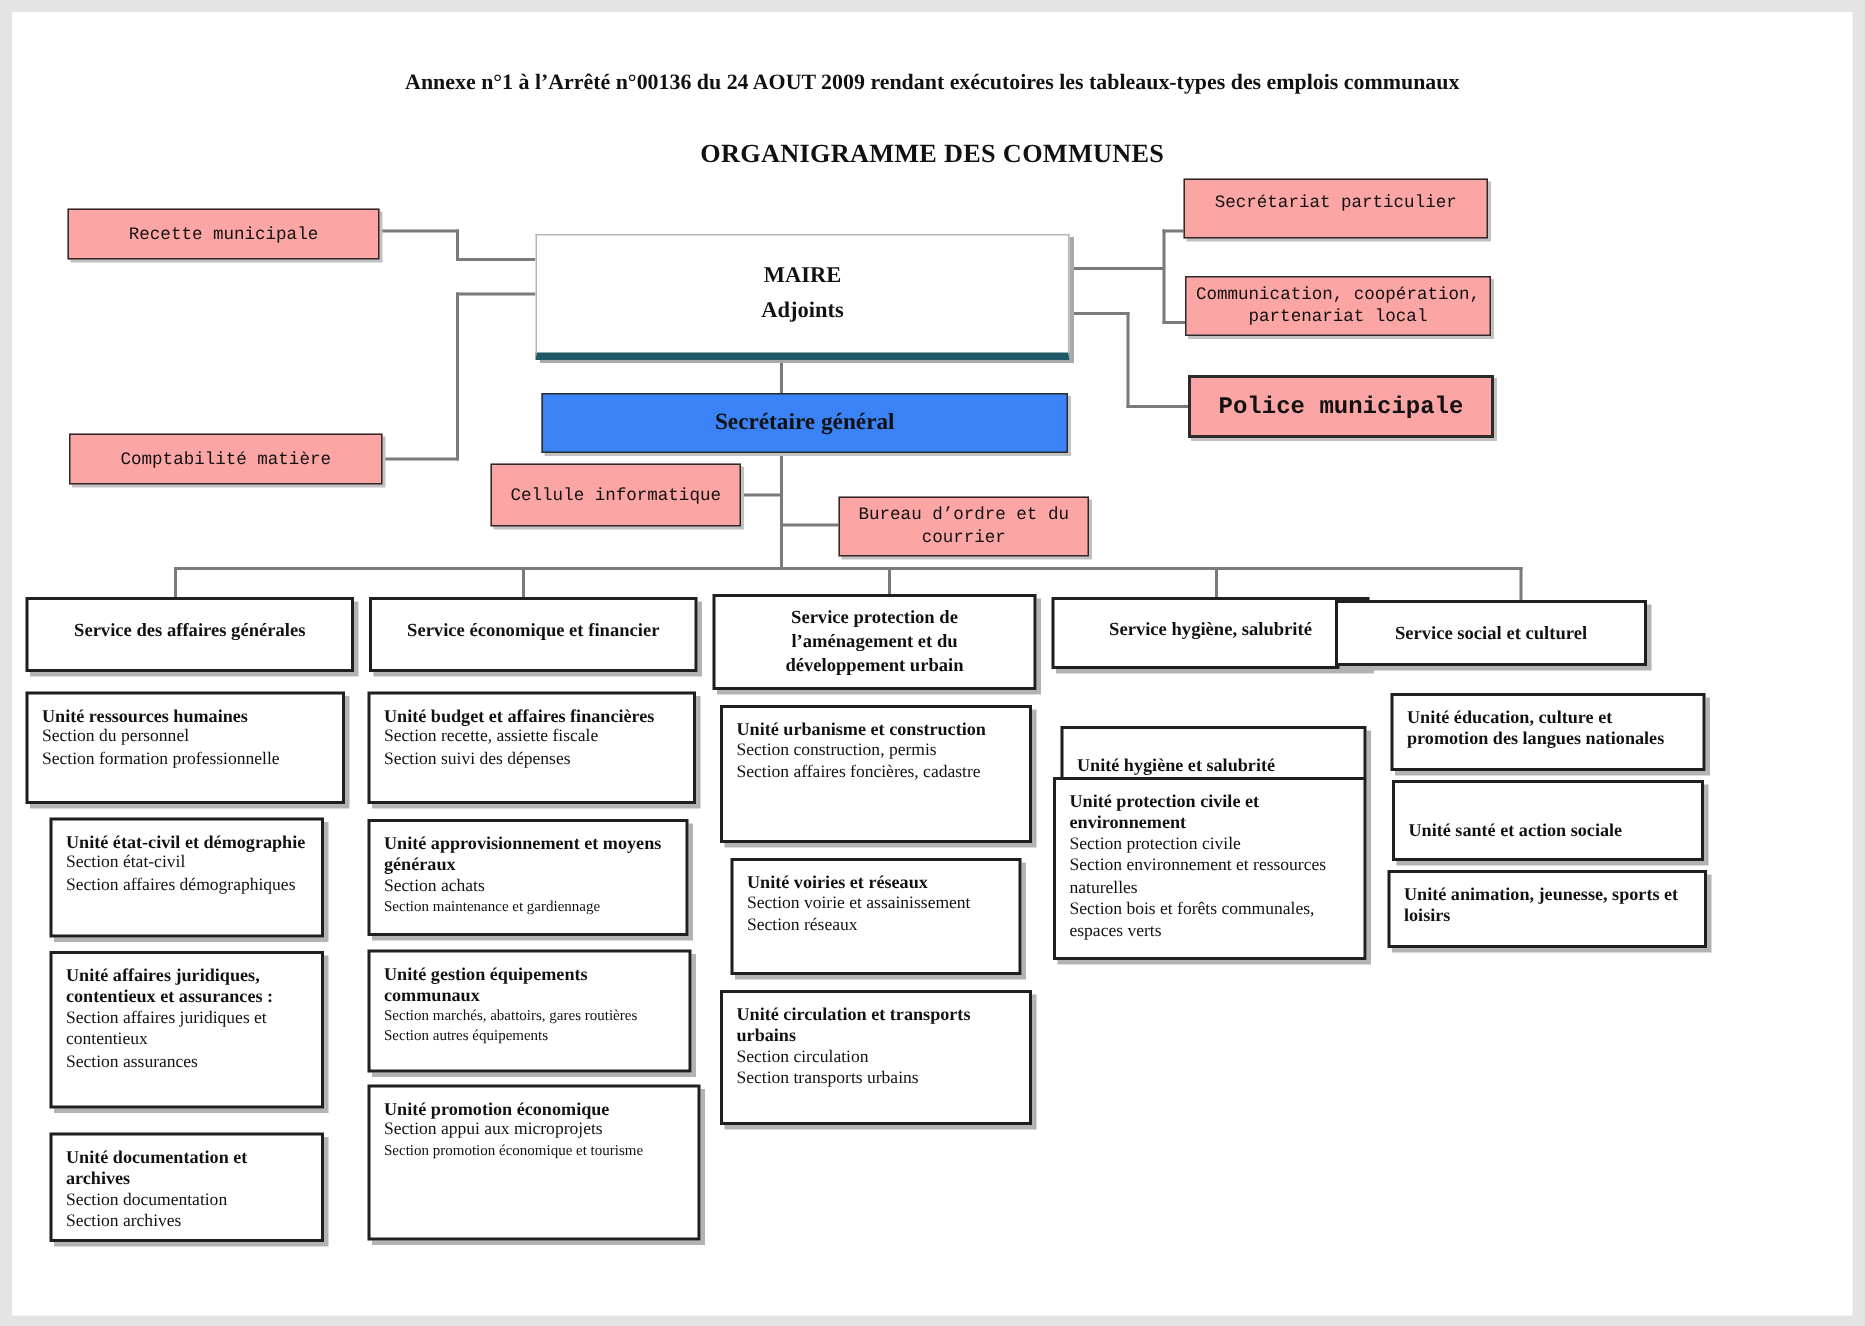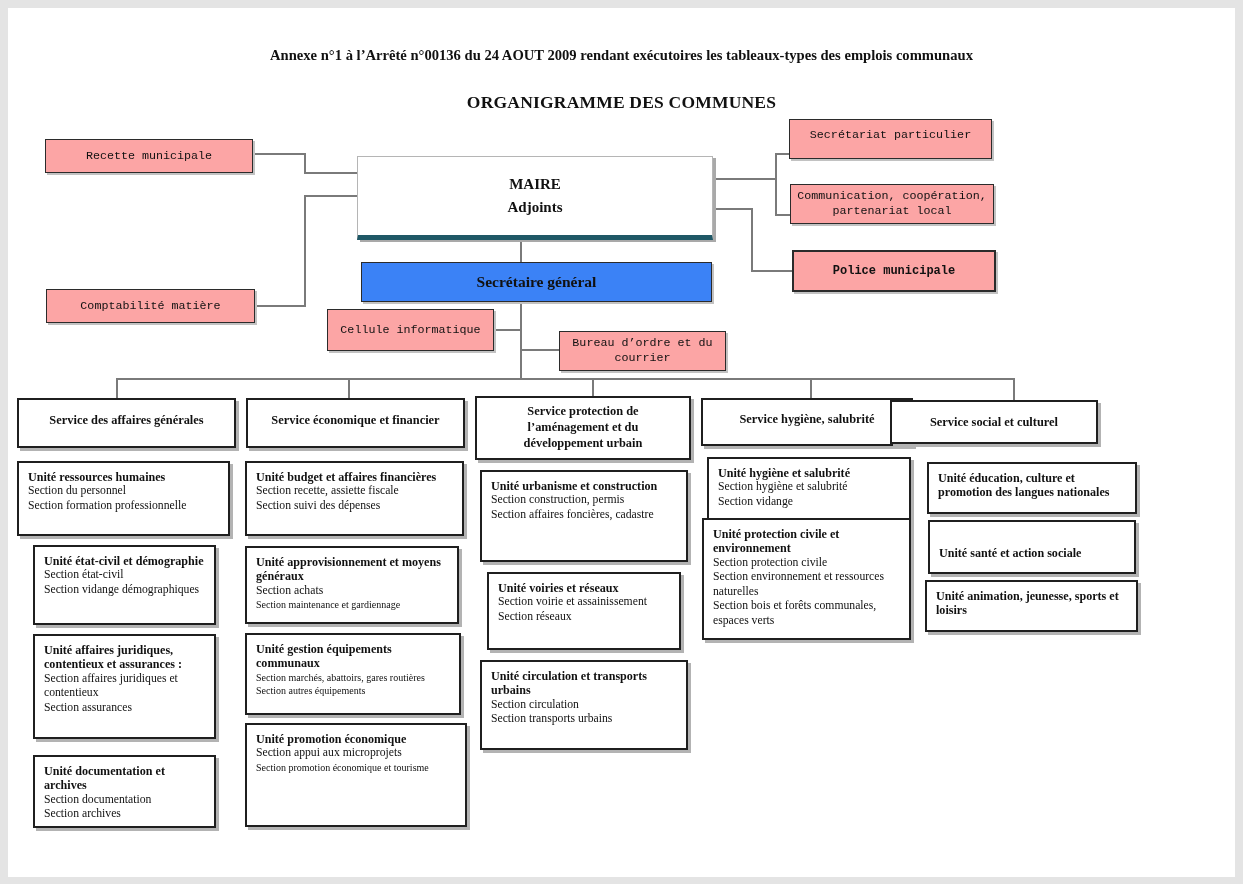--- a/index.html
+++ b/index.html
@@ -8,21 +8,21 @@
   .stage { position:relative; width:1243px; height:884px; background:#e4e4e4; overflow:hidden; }
   .page  { position:absolute; left:8px; top:8px; width:1227px; height:869px; background:#ffffff; }
   .hdr-title { position:absolute; left:0; top:47px; width:100%; text-align:center;
                font-weight:bold; font-size:14.6px; }
   .hdr-sub   { position:absolute; left:0; top:92px; width:100%; text-align:center;
                font-weight:bold; font-size:17.5px; letter-spacing:.2px; }
   .line { position:absolute; background:#7a7a7a; }
   .tbox { position:absolute; background:#fca5a5; border:1.5px solid #2b2b2b;
           box-shadow:2px 2px 0 #c2c2c2; display:flex; align-items:center; justify-content:center;
           text-align:center; font-size:11.7px; line-height:1.25; padding:2px 4px;font-family:Liberation Mono, monospace; }
-  .tbox.bold { font-weight:bold; font-size:12px;text-align:center; }
+  .tbox.bold { font-weight:bold; font-size:16px;text-align:center; }
   .maire { position:absolute; left:357px; top:156px; width:356px; height:84px; background:#fff;
            border:1px solid #b5b5b5; border-bottom:5px solid #1f5866; box-shadow:3px 2px 0 #a9a9a9;
            display:flex; flex-direction:column; align-items:center; justify-content:center;
            font-weight:bold; font-size:15px; line-height:1.55; }
   .sg { position:absolute; left:361px; top:262px; width:351px; height:40px; background:#3b82f6;
         border:1.5px solid #2b2b2b; box-shadow:2px 2px 0 #c2c2c2;
         display:flex; align-items:center; justify-content:center;
         font-weight:bold; font-size:15.5px; }
   .svc { position:absolute; background:#fff; border:2px solid #1f1f1f; box-shadow:3px 3px 0 #b3b3b3;
          display:flex; align-items:center; justify-content:center; text-align:center;
@@ -116,21 +116,21 @@
   </div>
 
   <div class="unit" style="left:17px;top:461px;width:213px;height:75px">
     <div class="ut">Unité ressources humaines</div>
     <div class="us">Section du personnel</div>
     <div class="us">Section formation professionnelle</div>
   </div>
   <div class="unit" style="left:33px;top:545px;width:183px;height:80px">
     <div class="ut">Unité état-civil et démographie</div>
     <div class="us">Section état-civil</div>
-    <div class="us">Section vidange démographiques</div>
+    <div class="us">Section affaires démographiques</div>
   </div>
   <div class="unit" style="left:33px;top:634px;width:183px;height:105px">
     <div class="ut">Unité affaires juridiques, contentieux et assurances :</div>
     <div class="us">Section affaires juridiques et contentieux</div>
     <div class="us">Section assurances</div>
   </div>
   <div class="unit" style="left:33px;top:755px;width:183px;height:73px">
     <div class="ut">Unité documentation et archives</div>
     <div class="us">Section documentation</div>
     <div class="us">Section archives</div>
@@ -166,21 +166,21 @@
     <div class="ut">Unité voiries et réseaux</div>
     <div class="us">Section voirie et assainissement</div>
     <div class="us">Section réseaux</div>
   </div>
   <div class="unit" style="left:480px;top:660px;width:208px;height:90px">
     <div class="ut">Unité circulation et transports urbains</div>
     <div class="us">Section circulation</div>
     <div class="us">Section transports urbains</div>
   </div>
 
-  <div class="unit" style="left:707px;top:457px;width:204px;height:64px;padding-top:7px">
+  <div class="unit" style="left:707px;top:484px;width:204px;height:64px;padding-top:17px">
     <div class="ut">Unité hygiène et salubrité</div>
     <div class="us">Section hygiène et salubrité</div>
     <div class="us">Section vidange</div>
   </div>
   <div class="unit" style="left:702px;top:518px;width:209px;height:122px">
     <div class="ut">Unité protection civile et environnement</div>
     <div class="us">Section protection civile</div>
     <div class="us">Section environnement et ressources naturelles</div>
     <div class="us">Section bois et forêts communales, espaces verts</div>
   </div>

